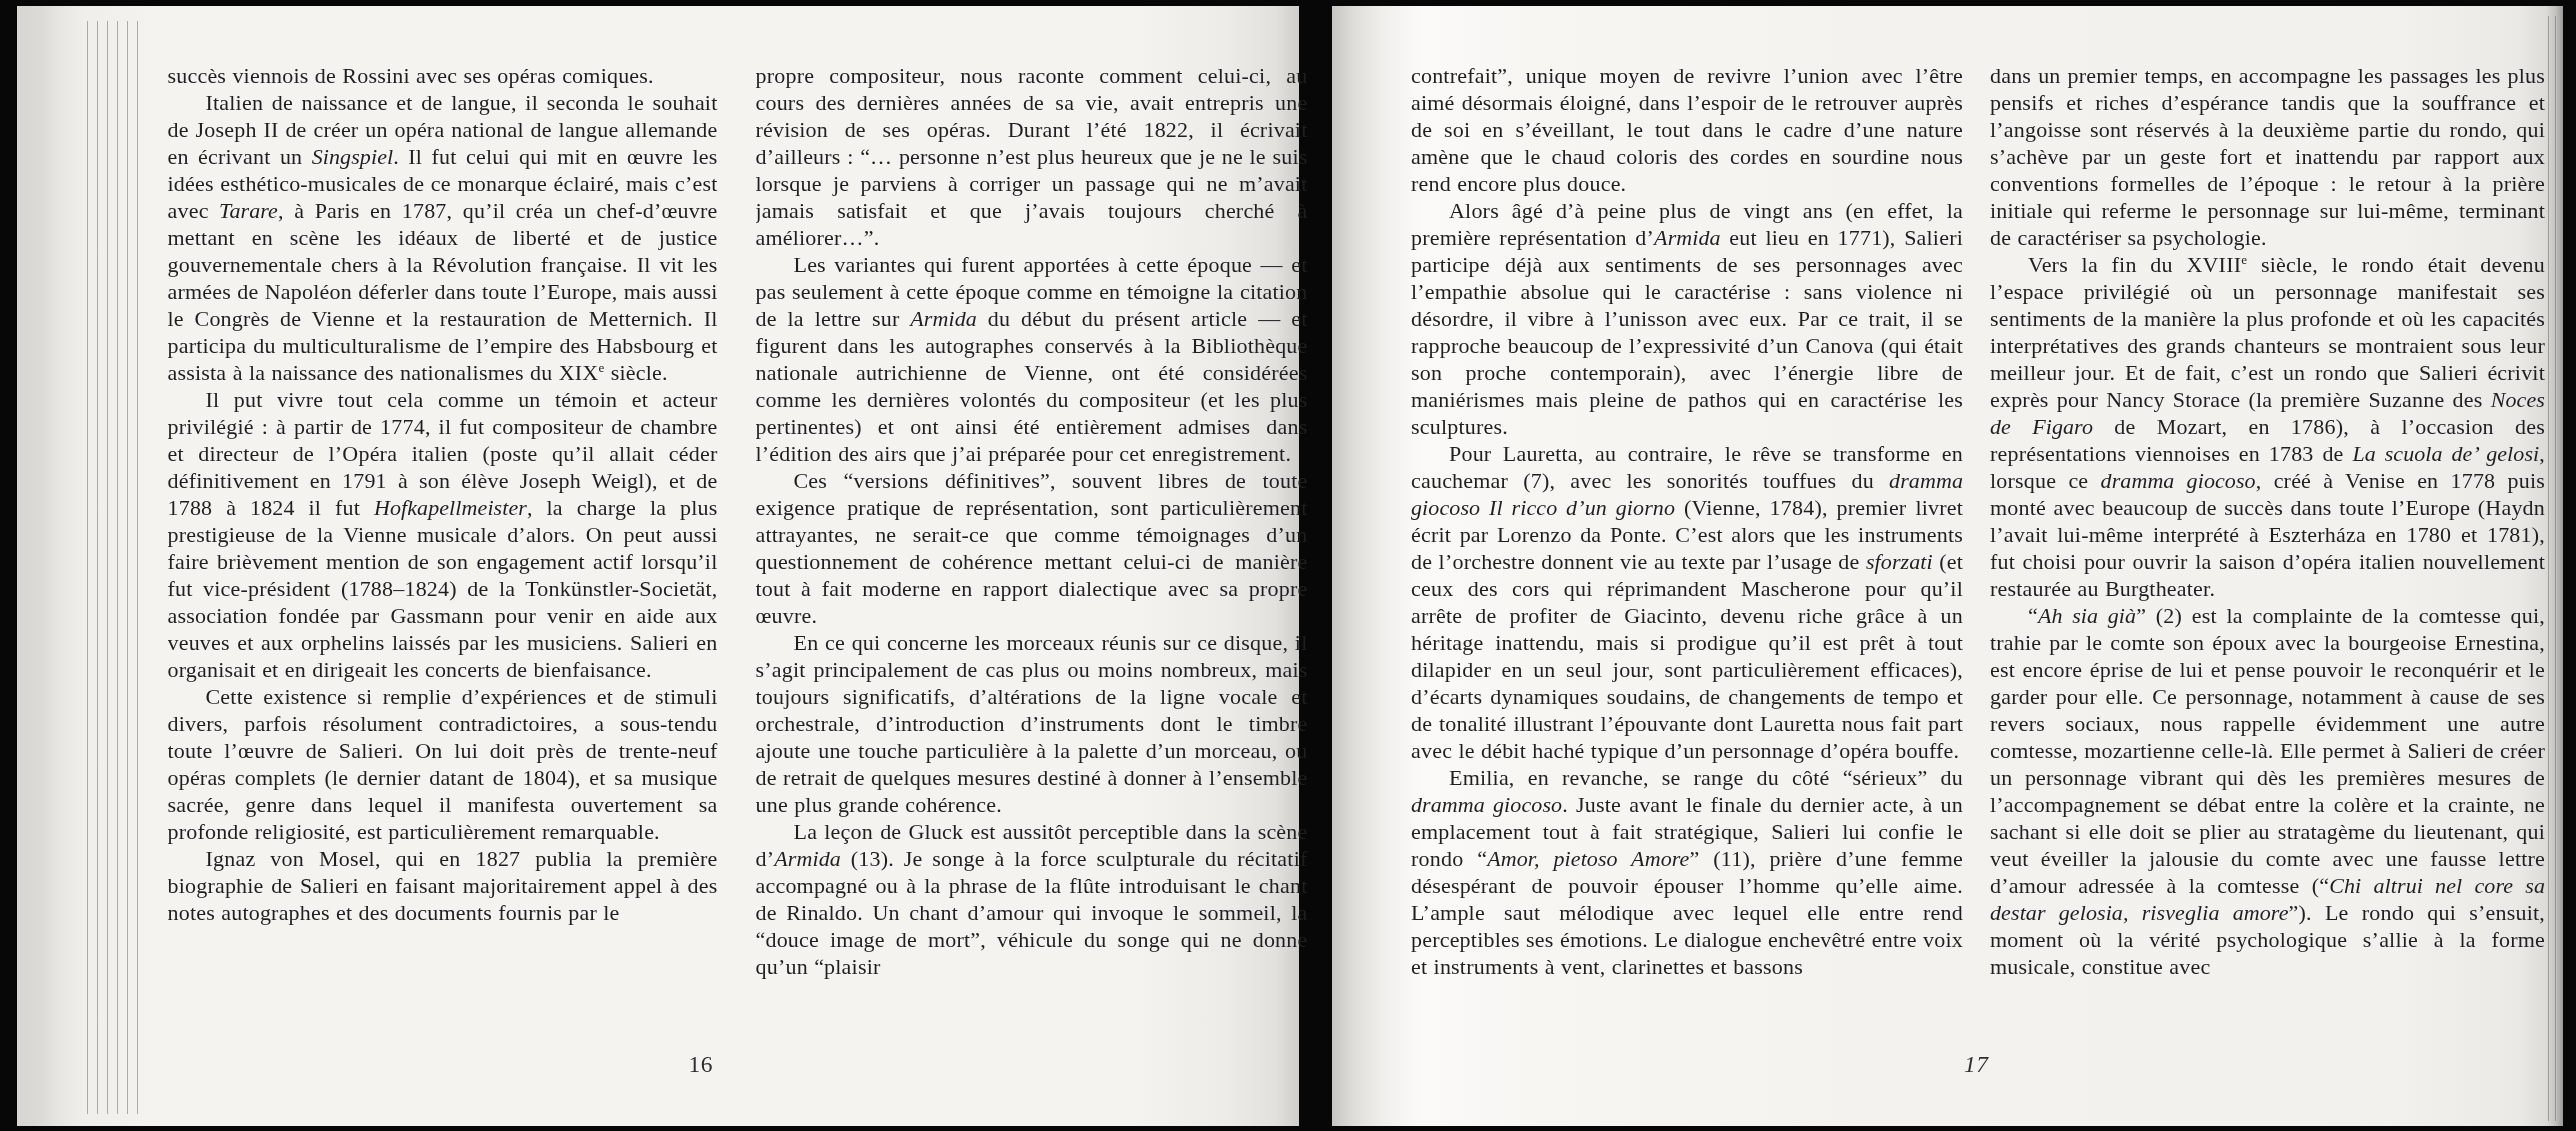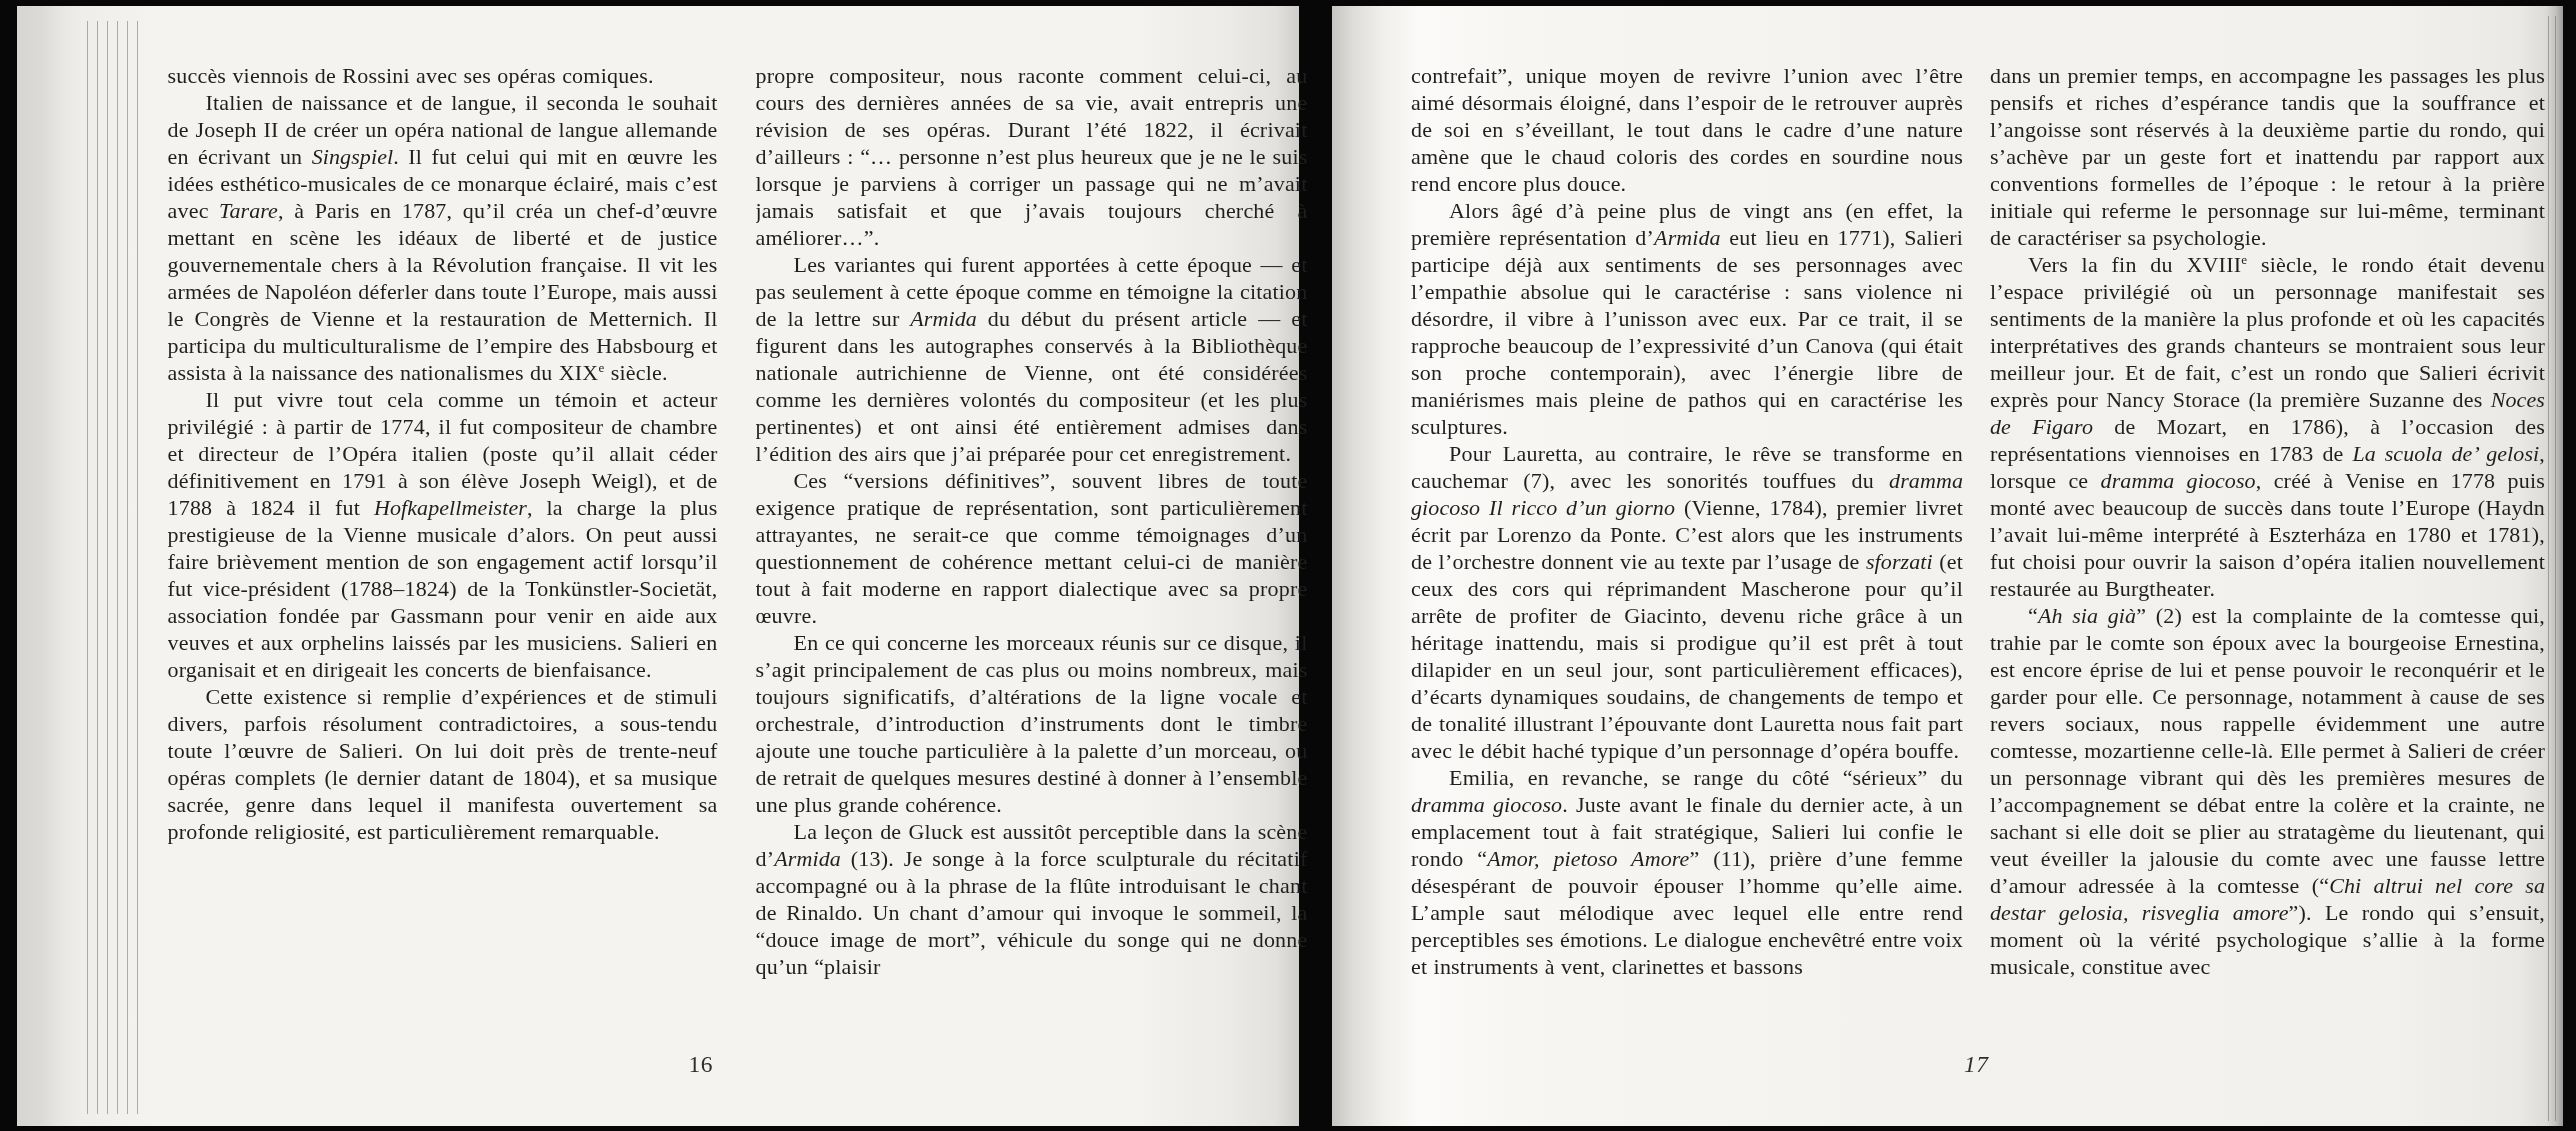--- a/index.html
+++ b/index.html
@@ -38,20 +38,21 @@
 <div class="scene">
 
   <div class="page page-left">
     <div class="edge-lines-left"></div>
 
     <div class="col col-1">
       <p>succès viennois de Rossini avec ses opéras comiques.</p>
       <p class="indent">Italien de naissance et de langue, il seconda le souhait de Joseph II de créer un opéra national de langue allemande en écrivant un <i>Singspiel</i>. Il fut celui qui mit en œuvre les idées esthético-musicales de ce monarque éclairé, mais c’est avec <i>Tarare</i>, à Paris en 1787, qu’il créa un chef-d’œuvre mettant en scène les idéaux de liberté et de justice gouvernementale chers à la Révolution française. Il vit les armées de Napoléon déferler dans toute l’Europe, mais aussi le Congrès de Vienne et la restauration de Metternich. Il participa du multiculturalisme de l’empire des Habsbourg et assista à la naissance des nationalismes du XIX<sup>e</sup> siècle.</p>
       <p class="indent">Il put vivre tout cela comme un témoin et acteur privilégié : à partir de 1774, il fut compositeur de chambre et directeur de l’Opéra italien (poste qu’il allait céder définitivement en 1791 à son élève Joseph Weigl), et de 1788 à 1824 il fut <i>Hofkapellmeister</i>, la charge la plus prestigieuse de la Vienne musicale d’alors. On peut aussi faire brièvement mention de son engagement actif lorsqu’il fut vice-président (1788–1824) de la Tonkünstler-Societät, association fondée par Gassmann pour venir en aide aux veuves et aux orphelins laissés par les musiciens. Salieri en organisait et en dirigeait les concerts de bienfaisance.</p>
       <p class="indent">Cette existence si remplie d’expériences et de stimuli divers, parfois résolument contradictoires, a sous-tendu toute l’œuvre de Salieri. On lui doit près de trente-neuf opéras complets (le dernier datant de 1804), et sa musique sacrée, genre dans lequel il manifesta ouvertement sa profonde religiosité, est particulièrement remarquable.</p>
+      <p class="indent">Ignaz von Mosel, qui en 1827 publia la première biographie de Salieri en faisant majoritairement appel à des notes autographes et des documents fournis par le</p>
     </div>
 
     <div class="col col-2">
       <p>propre compositeur, nous raconte comment celui-ci, au cours des dernières années de sa vie, avait entrepris une révision de ses opéras. Durant l’été 1822, il écrivait d’ailleurs : “… personne n’est plus heureux que je ne le suis lorsque je parviens à corriger un passage qui ne m’avait jamais satisfait et que j’avais toujours cherché à améliorer…”.</p>
       <p class="indent">Les variantes qui furent apportées à cette époque — et pas seulement à cette époque comme en témoigne la citation de la lettre sur <i>Armida</i> du début du présent article — et figurent dans les autographes conservés à la Bibliothèque nationale autrichienne de Vienne, ont été considérées comme les dernières volontés du compositeur (et les plus pertinentes) et ont ainsi été entièrement admises dans l’édition des airs que j’ai préparée pour cet enregistrement.</p>
       <p class="indent">Ces “versions définitives”, souvent libres de toute exigence pratique de représentation, sont particulièrement attrayantes, ne serait-ce que comme témoignages d’un questionnement de cohérence mettant celui-ci de manière tout à fait moderne en rapport dialectique avec sa propre œuvre.</p>
       <p class="indent">En ce qui concerne les morceaux réunis sur ce disque, il s’agit principalement de cas plus ou moins nombreux, mais toujours significatifs, d’altérations de la ligne vocale et orchestrale, d’introduction d’instruments dont le timbre ajoute une touche particulière à la palette d’un morceau, ou de retrait de quelques mesures destiné à donner à l’ensemble une plus grande cohérence.</p>
       <p class="indent">La leçon de Gluck est aussitôt perceptible dans la scène d’<i>Armida</i> (13). Je songe à la force sculpturale du récitatif accompagné ou à la phrase de la flûte introduisant le chant de Rinaldo. Un chant d’amour qui invoque le sommeil, la “douce image de mort”, véhicule du songe qui ne donne qu’un “plaisir</p>
     </div>
 

